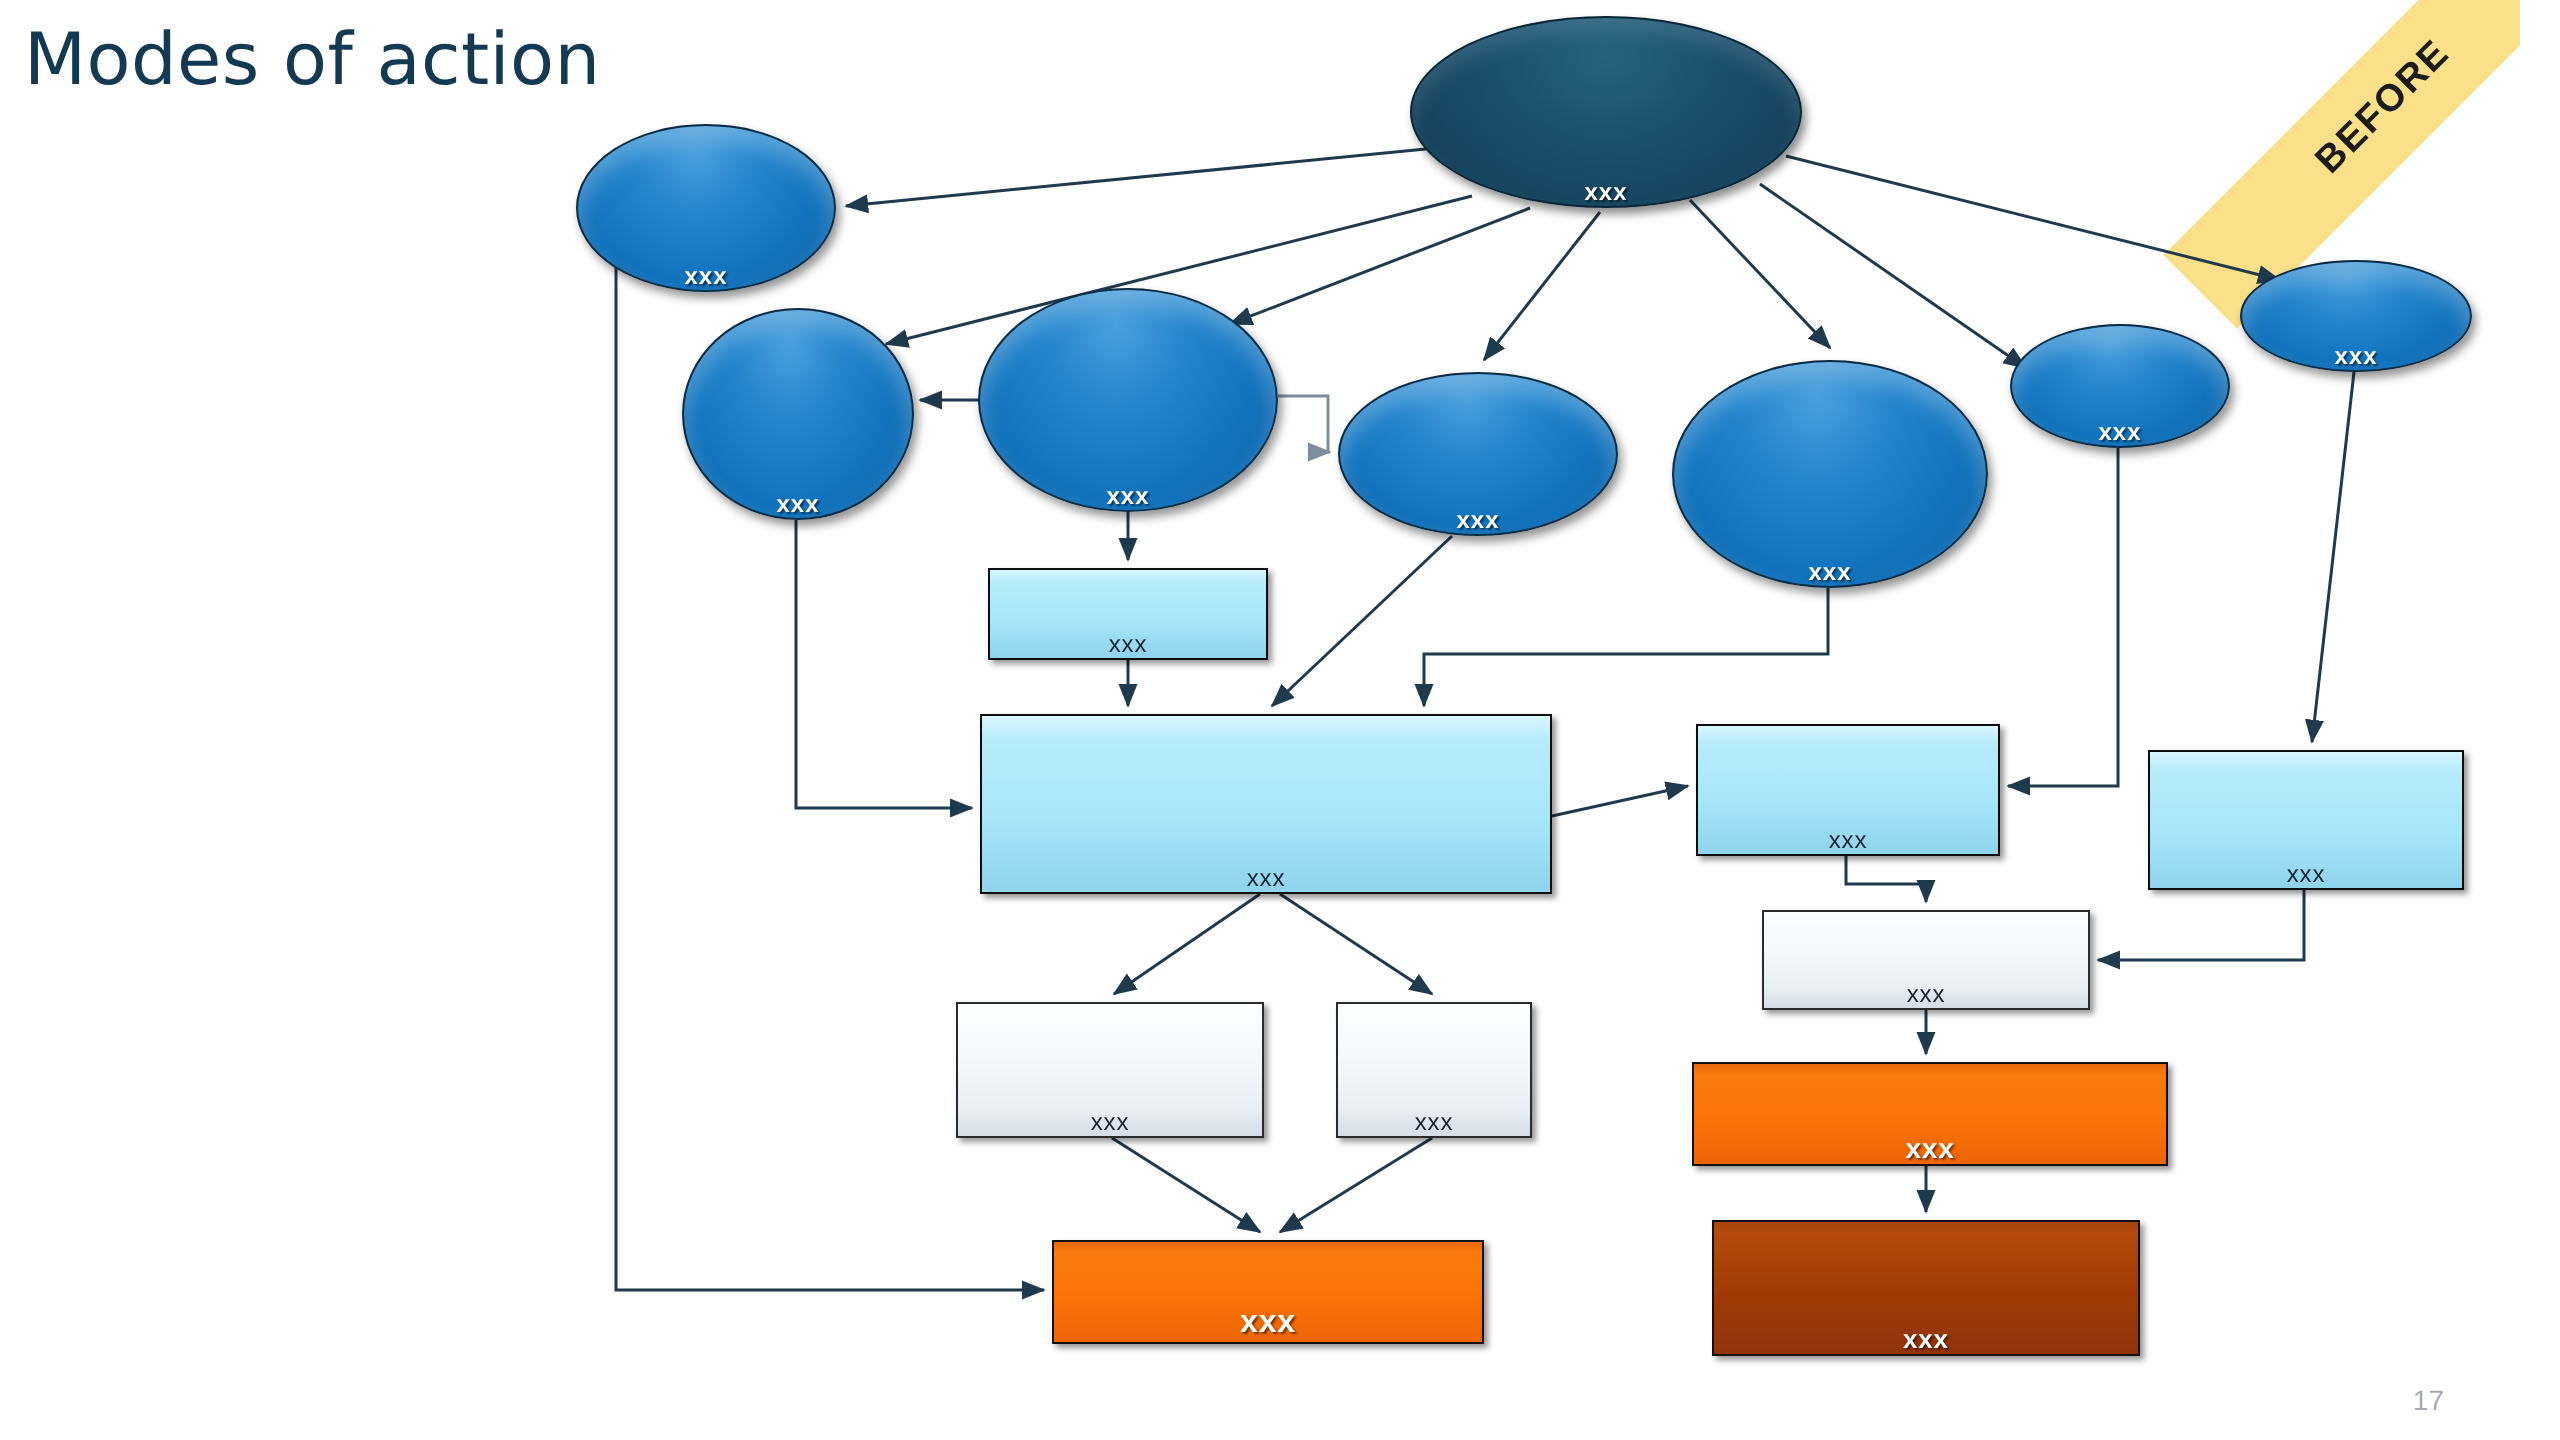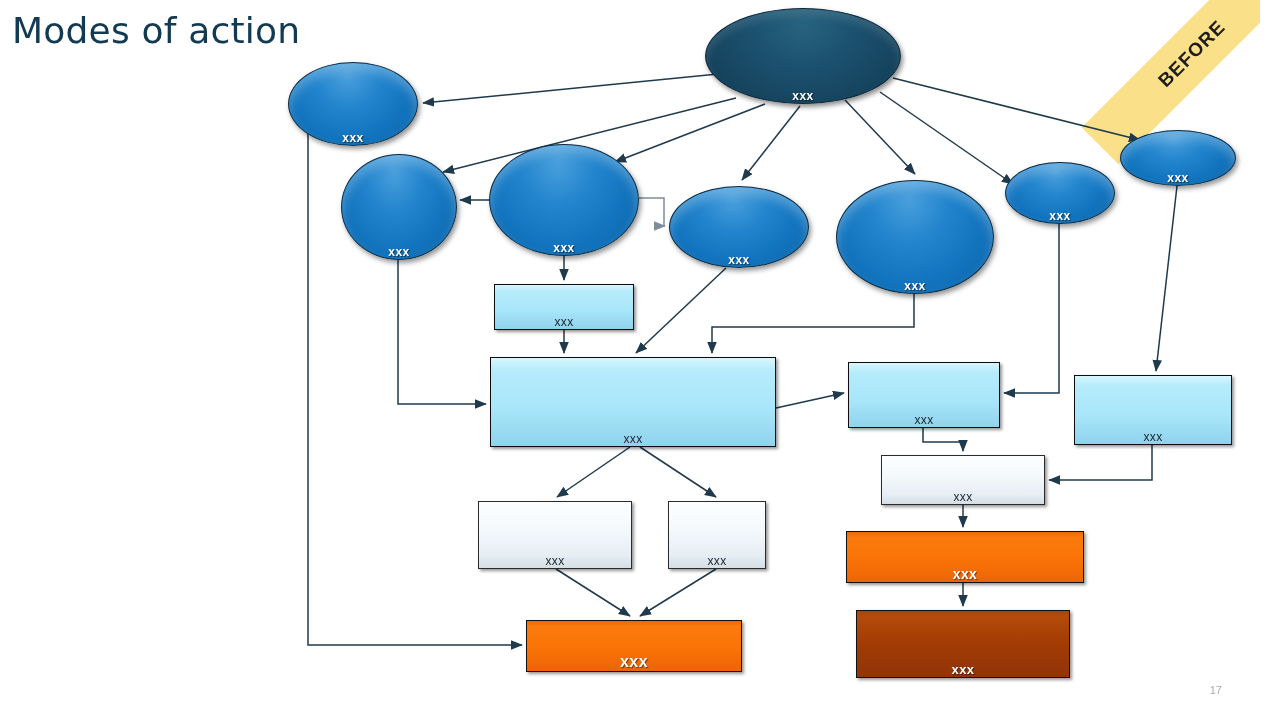--- a/index.html
+++ b/index.html
@@ -26,21 +26,21 @@
     display:flex;align-items:center;justify-content:center;
     box-shadow:none;
   }
   #ribbon span{
     font-size:19px;font-weight:700;color:#1c1c1c;letter-spacing:1px;
     font-family:"Liberation Sans", sans-serif;
   }
 
   
   #pageno{
-    position:absolute;right:38px;bottom:24px;font-size:11px;color:#a7aab3;
+    position:absolute;right:38px;bottom:12px;font-size:14px;color:#a7aab3;
   }
 
   
   #wires{position:absolute;left:0;top:0;width:1280px;height:720px;}
 
   
   .node{position:absolute;display:flex;align-items:flex-end;justify-content:center;
         box-sizing:border-box;text-align:center;}
   .node .lbl{pointer-events:none;}
 

